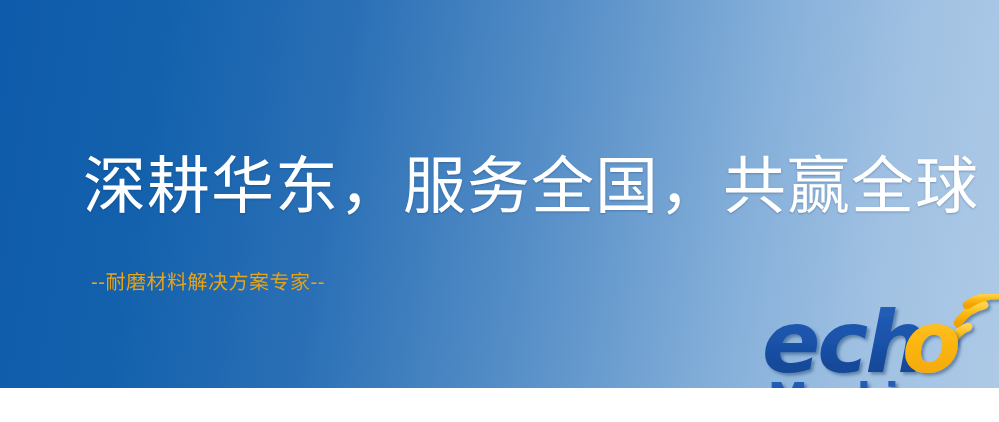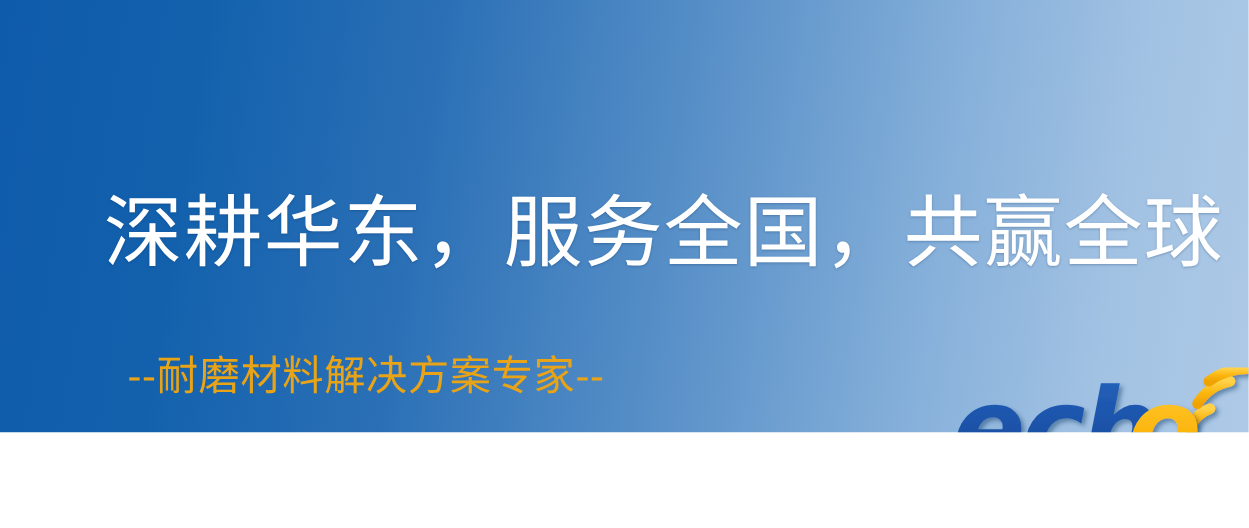--- a/index.html
+++ b/index.html
@@ -5,21 +5,21 @@
 <style>
   html, body {
     margin: 0;
     padding: 0;
     background: #ffffff;
   }
 
   .banner {
     position: relative;
     width: 999px;
-    height: 346px;
+    height: 388px;
     overflow: hidden;
     font-family: "Liberation Sans", "DejaVu Sans", sans-serif;
     
     background: linear-gradient(99deg,
         #0f5bab 0%,
         #1361ad 16%,
         #2b70b6 34%,
         #5b92c9 56%,
         #86b0da 74%,
         #a2c2e3 88%,
@@ -40,23 +40,23 @@
     color: #ffffff;
     white-space: nowrap;
     text-shadow: 0 1px 2px rgba(10, 45, 90, 0.30);
   }
 
   
   .subtitle {
     position: absolute;
     left: 86px;
     top: 266px;
-    margin: 16px;
+    margin: 5px;
     font-family: "DejaVu Serif", "Liberation Serif", serif;
-    font-size: 33px;
+    font-size: 20px;
     font-weight: 400;
     line-height: 1.15;
     letter-spacing: 0.5px;
     color: #e8a317;
     white-space: nowrap;
   }
 
   
   .logo {
     position: absolute;

